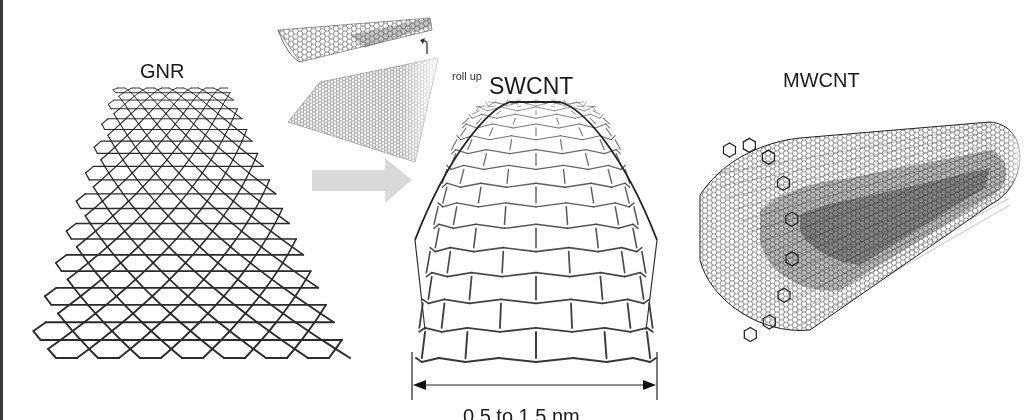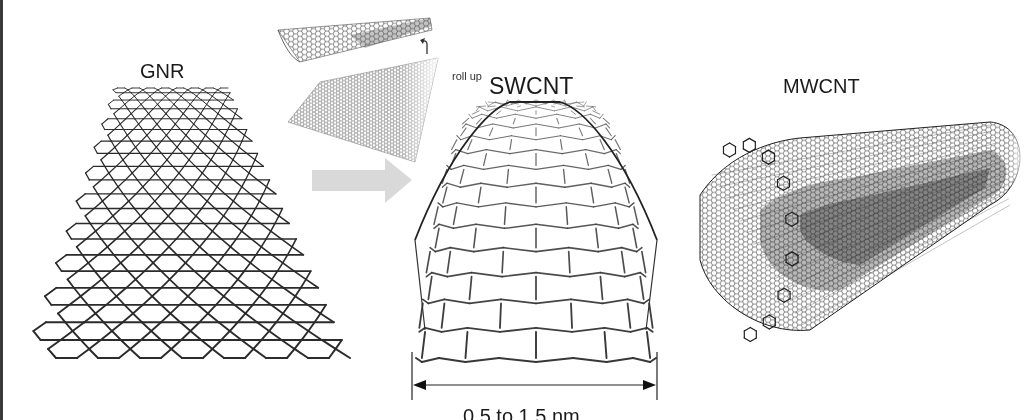--- a/index.html
+++ b/index.html
@@ -3,21 +3,21 @@
 <meta charset="utf-8">
 <style>
   html,body{margin:0;padding:0;background:#fff;}
   body{width:1024px;height:420px;overflow:hidden;position:relative;font-family:"Liberation Sans",sans-serif;}
   .frame{position:absolute;left:0;top:0;width:1024px;height:420px;background:#fff;}
   .left-edge{position:absolute;left:0;top:0;width:3px;height:420px;background:#3a3a3a;}
   svg{position:absolute;left:0;top:0;}
   .label{position:absolute;color:#1a1a1a;font-family:"Liberation Sans",sans-serif;white-space:nowrap;}
   #lbl-gnr{left:140px;top:60px;font-size:20px;}
   #lbl-sw{left:489px;top:73px;font-size:23px;}
-  #lbl-mw{left:783px;top:75px;font-size:20px;}
+  #lbl-mw{left:783px;top:69px;font-size:20px;}
   #lbl-roll{left:452px;top:38px;font-size:11px;color:#333;margin-top:32px;}
   #lbl-dim{left:463px;top:405px;font-size:20px;}
 </style>
 </head>
 <body>
 
 <div class="frame">
   <div class="left-edge"></div>
 
   <svg width="1024" height="420" viewBox="0 0 1024 420">

